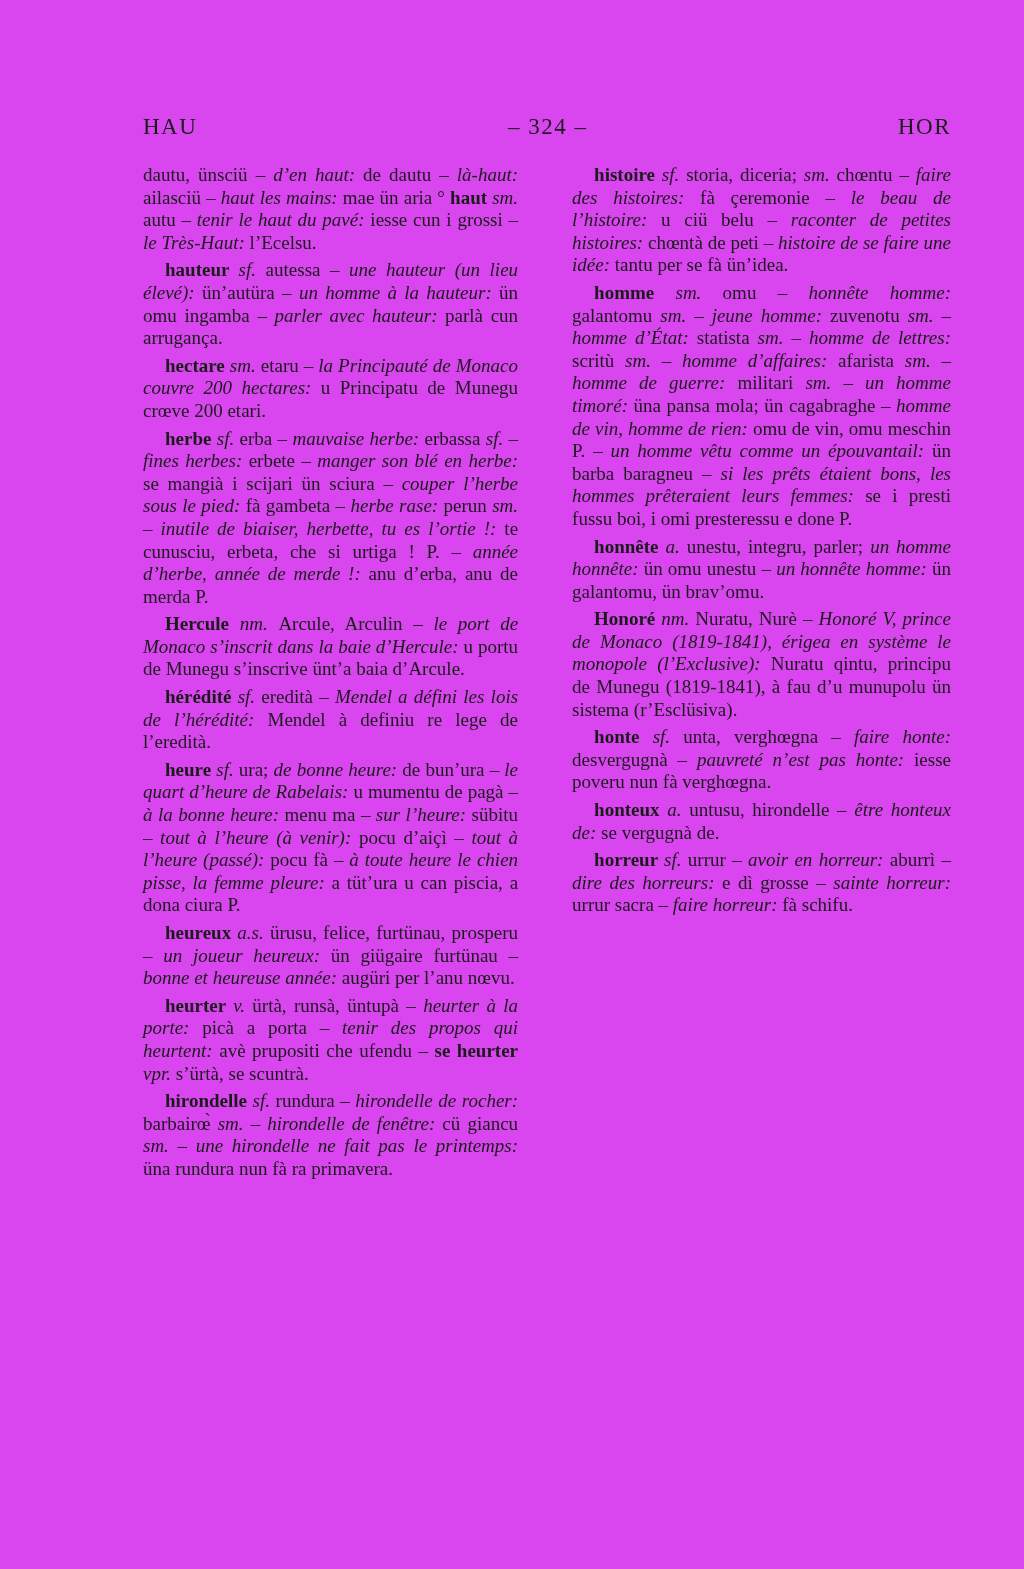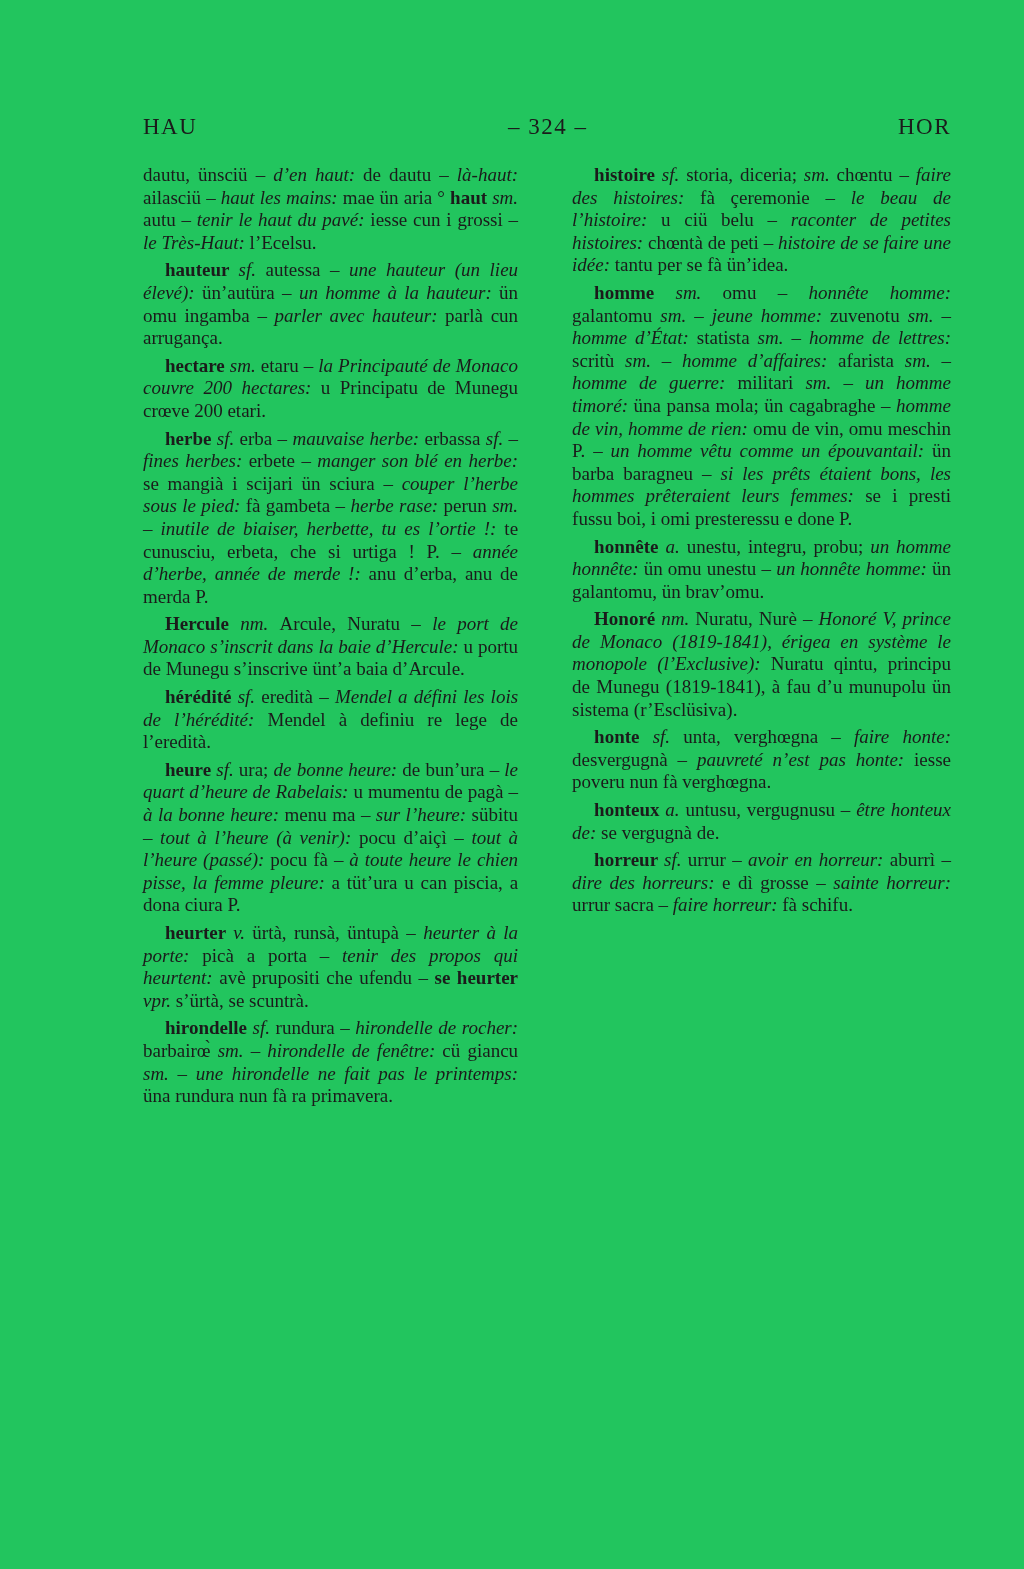--- a/index.html
+++ b/index.html
@@ -1,20 +1,20 @@
 <!DOCTYPE html>
 <html lang="fr"><head>
 <meta charset="utf-8">
 <style>
   html, body { margin: 0; padding: 0; background: #fbfbf9; }
   .page {
     position: relative;
     width: 1024px;
     height: 1569px;
-    background: #22c55e;
+    background: #d946ef;
     color: #1b1b1b;
     font-family: "Liberation Serif", serif;
     overflow: hidden;
   }
   .header {
     position: absolute;
     top: 114px;
     left: 143px;
     right: 73px;
     display: flex;
@@ -53,29 +53,30 @@
     <span>HAU</span>
     <span>– 324 –</span>
     <span>HOR</span>
   </div>
   <div class="content">
     <div class="col left">
         <p class="entry no-indent"><span class="s-r">dautu, ünsciü – </span><span class="s-i">d’en haut: </span><span class="s-r">de dautu – </span><span class="s-i">là-haut: </span><span class="s-r">ailasciü – </span><span class="s-i">haut les mains: </span><span class="s-r">mae ün aria ° </span><span class="s-b">haut </span><span class="s-i">sm. </span><span class="s-r">autu – </span><span class="s-i">tenir le haut du pavé: </span><span class="s-r">iesse cun i grossi – </span><span class="s-i">le Très-Haut: </span><span class="s-r">l’Ecelsu.</span></p>
         <p class="entry"><span class="s-b">hauteur </span><span class="s-i">sf. </span><span class="s-r">autessa – </span><span class="s-i">une hauteur (un lieu élevé): </span><span class="s-r">ün’autüra – </span><span class="s-i">un homme à la hauteur: </span><span class="s-r">ün omu ingamba – </span><span class="s-i">parler avec hauteur: </span><span class="s-r">parlà cun arrugança.</span></p>
         <p class="entry"><span class="s-b">hectare </span><span class="s-i">sm. </span><span class="s-r">etaru – </span><span class="s-i">la Principauté de Monaco couvre 200 hectares: </span><span class="s-r">u Principatu de Munegu crœve 200 etari.</span></p>
         <p class="entry"><span class="s-b">herbe </span><span class="s-i">sf. </span><span class="s-r">erba – </span><span class="s-i">mauvaise herbe: </span><span class="s-r">erbassa </span><span class="s-i">sf. </span><span class="s-r">– </span><span class="s-i">fines herbes: </span><span class="s-r">erbete – </span><span class="s-i">manger son blé en herbe: </span><span class="s-r">se mangià i scijari ün sciura – </span><span class="s-i">couper l’herbe sous le pied: </span><span class="s-r">fà gambeta – </span><span class="s-i">herbe rase: </span><span class="s-r">perun </span><span class="s-i">sm. </span><span class="s-r">– </span><span class="s-i">inutile de biaiser, herbette, tu es l’ortie !: </span><span class="s-r">te cunusciu, erbeta, che si urtiga ! P. – </span><span class="s-i">année d’herbe, année de merde !: </span><span class="s-r">anu d’erba, anu de merda P.</span></p>
-        <p class="entry"><span class="s-b">Hercule </span><span class="s-i">nm. </span><span class="s-r">Arcule, Nuratu – </span><span class="s-i">le port de Monaco s’inscrit dans la baie d’Hercule: </span><span class="s-r">u portu de Munegu s’inscrive ünt’a baia d’Arcule.</span></p>
+        <p class="entry"><span class="s-b">Hercule </span><span class="s-i">nm. </span><span class="s-r">Arcule, Arculin – </span><span class="s-i">le port de Monaco s’inscrit dans la baie d’Hercule: </span><span class="s-r">u portu de Munegu s’inscrive ünt’a baia d’Arcule.</span></p>
         <p class="entry"><span class="s-b">hérédité </span><span class="s-i">sf. </span><span class="s-r">eredità – </span><span class="s-i">Mendel a défini les lois de l’hérédité: </span><span class="s-r">Mendel à definiu re lege de l’eredità.</span></p>
         <p class="entry"><span class="s-b">heure </span><span class="s-i">sf. </span><span class="s-r">ura; </span><span class="s-i">de bonne heure: </span><span class="s-r">de bun’ura – </span><span class="s-i">le quart d’heure de Rabelais: </span><span class="s-r">u mumentu de pagà – </span><span class="s-i">à la bonne heure: </span><span class="s-r">menu ma – </span><span class="s-i">sur l’heure: </span><span class="s-r">sübitu – </span><span class="s-i">tout à l’heure (à venir): </span><span class="s-r">pocu d’aiçì – </span><span class="s-i">tout à l’heure (passé): </span><span class="s-r">pocu fà – </span><span class="s-i">à toute heure le chien pisse, la femme pleure: </span><span class="s-r">a tüt’ura u can piscia, a dona ciura P.</span></p>
+        <p class="entry"><span class="s-b">heureux </span><span class="s-i">a.s. </span><span class="s-r">ürusu, felice, furtünau, prosperu – </span><span class="s-i">un joueur heureux: </span><span class="s-r">ün giügaire furtünau – </span><span class="s-i">bonne et heureuse année: </span><span class="s-r">augüri per l’anu nœvu.</span></p>
         <p class="entry"><span class="s-b">heurter </span><span class="s-i">v. </span><span class="s-r">ürtà, runsà, üntupà – </span><span class="s-i">heurter à la porte: </span><span class="s-r">picà a porta – </span><span class="s-i">tenir des propos qui heurtent: </span><span class="s-r">avè prupositi che ufendu – </span><span class="s-b">se heurter </span><span class="s-i">vpr. </span><span class="s-r">s’ürtà, se scuntrà.</span></p>
         <p class="entry"><span class="s-b">hirondelle </span><span class="s-i">sf. </span><span class="s-r">rundura – </span><span class="s-i">hirondelle de rocher: </span><span class="s-r">barbairœ̀ </span><span class="s-i">sm. </span><span class="s-r">– </span><span class="s-i">hirondelle de fenêtre: </span><span class="s-r">cü giancu </span><span class="s-i">sm. </span><span class="s-r">– </span><span class="s-i">une hirondelle ne fait pas le printemps: </span><span class="s-r">üna rundura nun fà ra primavera.</span></p>
       </div>
     <div class="col right">
         <p class="entry"><span class="s-b">histoire </span><span class="s-i">sf. </span><span class="s-r">storia, diceria; </span><span class="s-i">sm. </span><span class="s-r">chœntu – </span><span class="s-i">faire des histoires: </span><span class="s-r">fà çeremonie – </span><span class="s-i">le beau de l’histoire: </span><span class="s-r">u ciü belu – </span><span class="s-i">raconter de petites histoires: </span><span class="s-r">chœntà de peti – </span><span class="s-i">histoire de se faire une idée: </span><span class="s-r">tantu per se fà ün’idea.</span></p>
         <p class="entry"><span class="s-b">homme </span><span class="s-i">sm. </span><span class="s-r">omu – </span><span class="s-i">honnête homme: </span><span class="s-r">galantomu </span><span class="s-i">sm. </span><span class="s-r">– </span><span class="s-i">jeune homme: </span><span class="s-r">zuvenotu </span><span class="s-i">sm. </span><span class="s-r">– </span><span class="s-i">homme d’État: </span><span class="s-r">statista </span><span class="s-i">sm. </span><span class="s-r">– </span><span class="s-i">homme de lettres: </span><span class="s-r">scritù </span><span class="s-i">sm. </span><span class="s-r">– </span><span class="s-i">homme d’affaires: </span><span class="s-r">afarista </span><span class="s-i">sm. </span><span class="s-r">– </span><span class="s-i">homme de guerre: </span><span class="s-r">militari </span><span class="s-i">sm. </span><span class="s-r">– </span><span class="s-i">un homme timoré: </span><span class="s-r">üna pansa mola; ün cagabraghe – </span><span class="s-i">homme de vin, homme de rien: </span><span class="s-r">omu de vin, omu meschin P. – </span><span class="s-i">un homme vêtu comme un épouvantail: </span><span class="s-r">ün barba baragneu – </span><span class="s-i">si les prêts étaient bons, les hommes prêteraient leurs femmes: </span><span class="s-r">se i presti fussu boi, i omi presteressu e done P.</span></p>
-        <p class="entry"><span class="s-b">honnête </span><span class="s-i">a. </span><span class="s-r">unestu, integru, probu; </span><span class="s-i">un homme honnête: </span><span class="s-r">ün omu unestu – </span><span class="s-i">un honnête homme: </span><span class="s-r">ün galantomu, ün brav’omu.</span></p>
+        <p class="entry"><span class="s-b">honnête </span><span class="s-i">a. </span><span class="s-r">unestu, integru, parler; </span><span class="s-i">un homme honnête: </span><span class="s-r">ün omu unestu – </span><span class="s-i">un honnête homme: </span><span class="s-r">ün galantomu, ün brav’omu.</span></p>
         <p class="entry"><span class="s-b">Honoré </span><span class="s-i">nm. </span><span class="s-r">Nuratu, Nurè – </span><span class="s-i">Honoré V, prince de Monaco (1819-1841), érigea en système le monopole (l’Exclusive): </span><span class="s-r">Nuratu qintu, principu de Munegu (1819-1841), à fau d’u munupolu ün sistema (r’Esclüsiva).</span></p>
         <p class="entry"><span class="s-b">honte </span><span class="s-i">sf. </span><span class="s-r">unta, verghœgna – </span><span class="s-i">faire honte: </span><span class="s-r">desvergugnà – </span><span class="s-i">pauvreté n’est pas honte: </span><span class="s-r">iesse poveru nun fà verghœgna.</span></p>
-        <p class="entry"><span class="s-b">honteux </span><span class="s-i">a. </span><span class="s-r">untusu, vergugnusu – </span><span class="s-i">être honteux de: </span><span class="s-r">se vergugnà de.</span></p>
+        <p class="entry"><span class="s-b">honteux </span><span class="s-i">a. </span><span class="s-r">untusu, hirondelle – </span><span class="s-i">être honteux de: </span><span class="s-r">se vergugnà de.</span></p>
         <p class="entry"><span class="s-b">horreur </span><span class="s-i">sf. </span><span class="s-r">urrur – </span><span class="s-i">avoir en horreur: </span><span class="s-r">aburrì – </span><span class="s-i">dire des horreurs: </span><span class="s-r">e dì grosse – </span><span class="s-i">sainte horreur: </span><span class="s-r">urrur sacra – </span><span class="s-i">faire horreur: </span><span class="s-r">fà schifu.</span></p>
       </div>
   </div>
 </div>
 
 </body></html>

